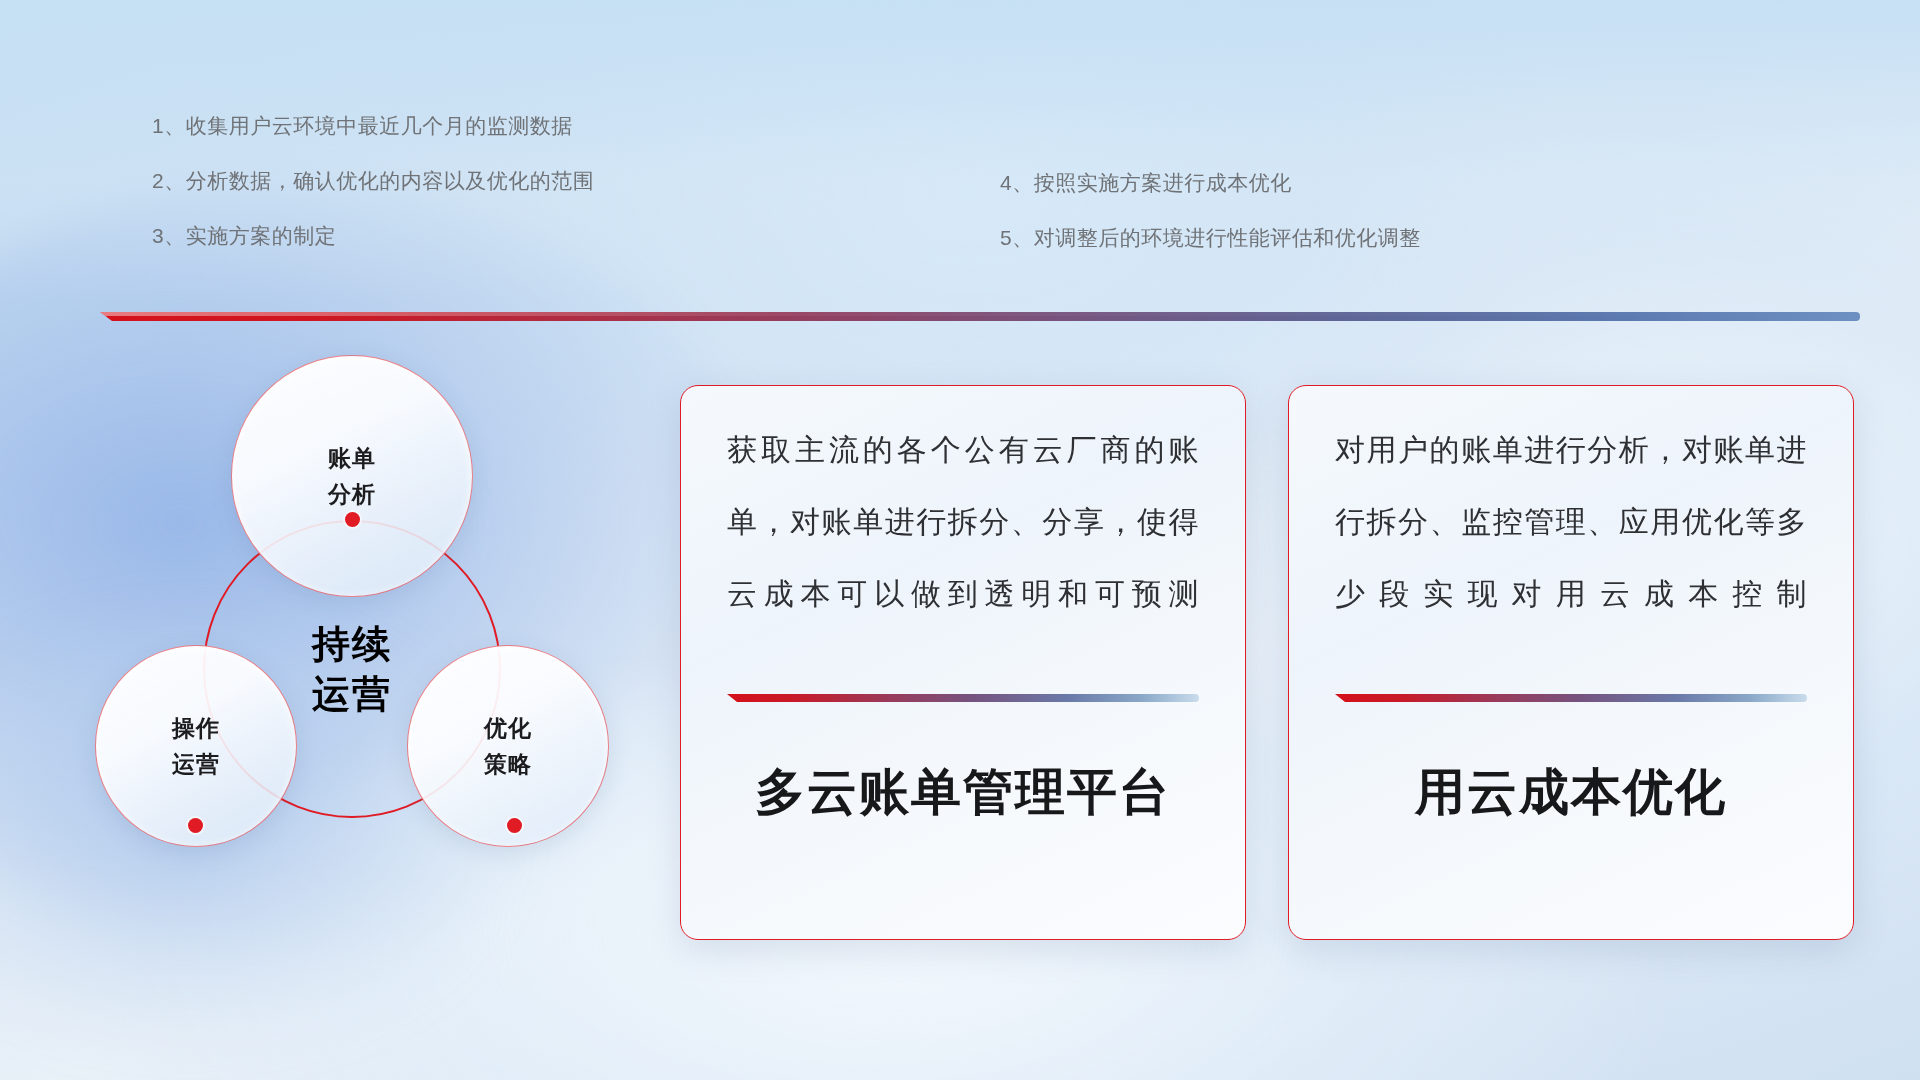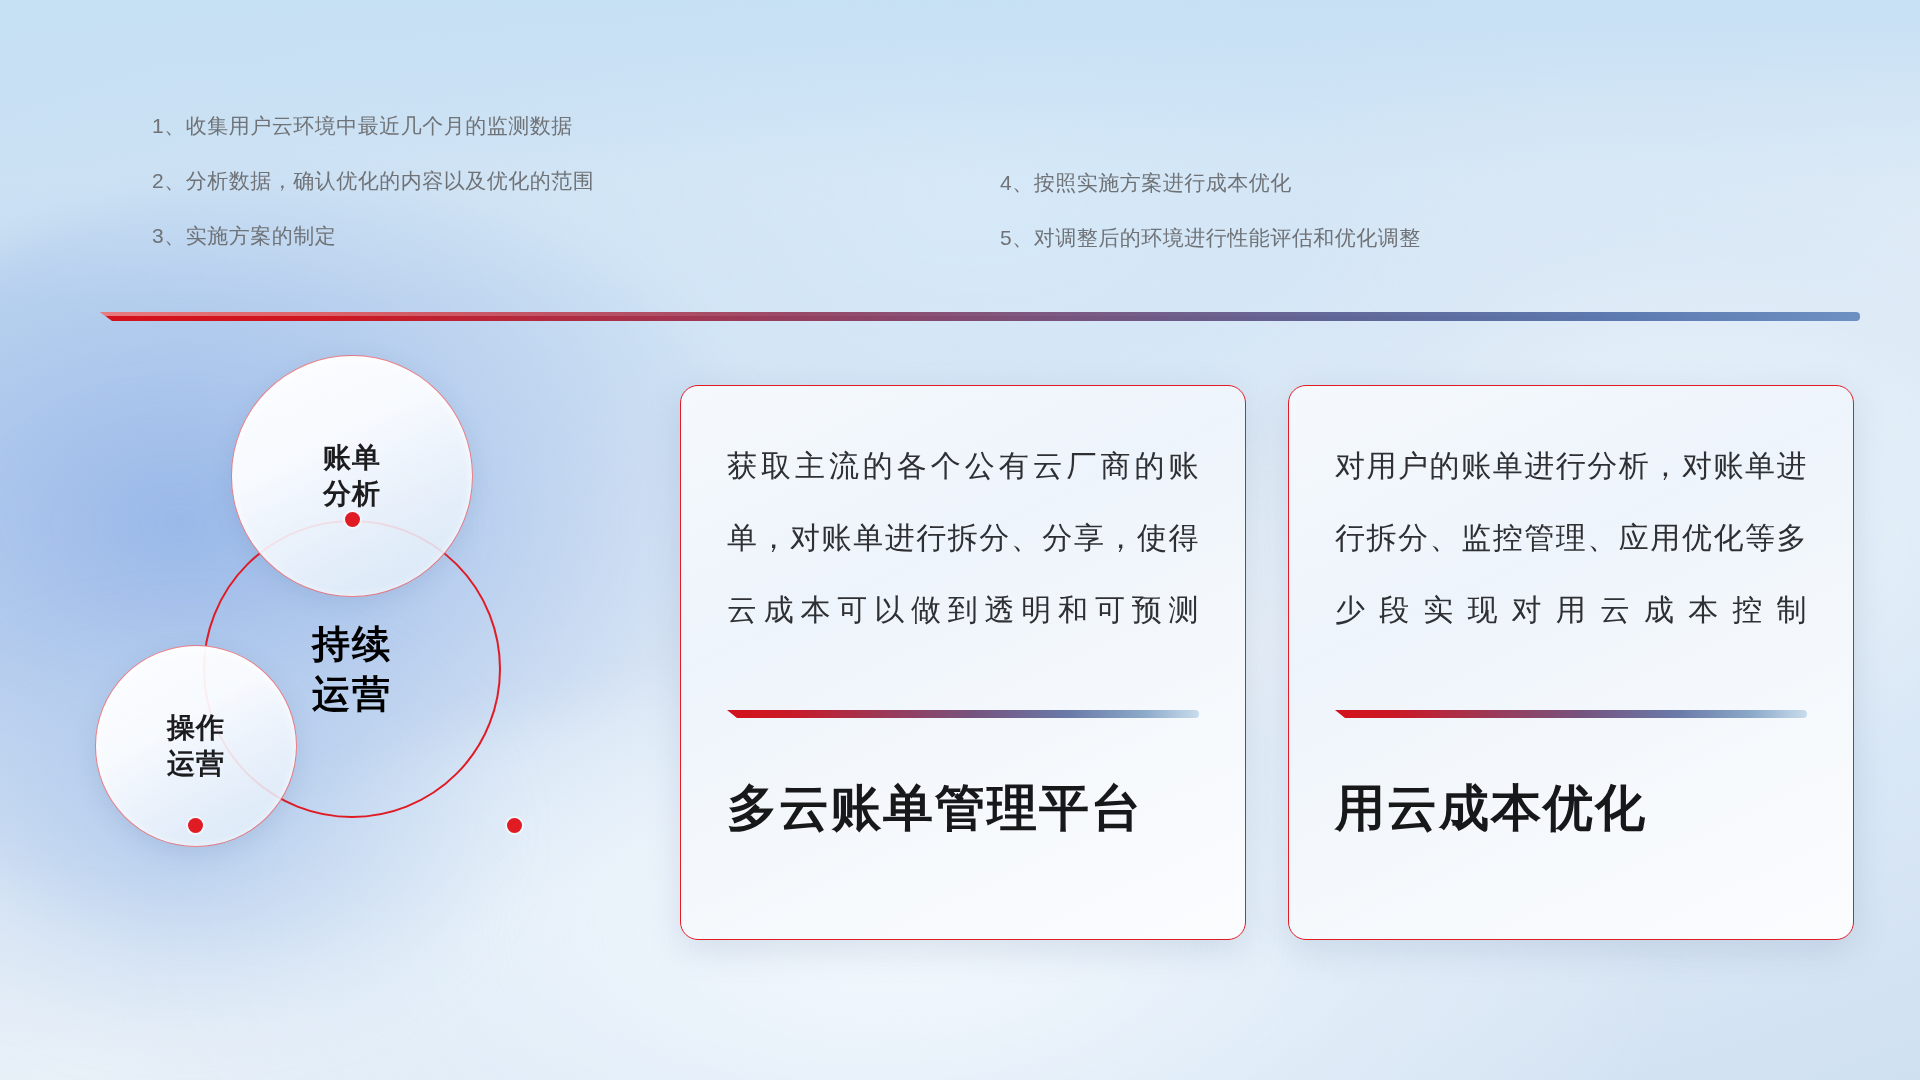--- a/index.html
+++ b/index.html
@@ -151,21 +151,21 @@
     flex-direction: column;
     align-items: center;
     justify-content: center;
     text-align: center;
     background:
       linear-gradient(150deg, rgba(255,255,255,0.97) 0%, rgba(252,253,255,0.93) 38%, rgba(234,242,251,0.88) 72%, rgba(221,234,248,0.86) 100%);
     border: 1.6px solid rgba(224,27,36,0.55);
     box-shadow: 0 6px 22px rgba(90,120,160,0.16), inset 0 2px 8px rgba(255,255,255,0.9);
   }
   .bubble-label {
-    font-size: 28px;
+    font-size: 23px;
     font-weight: 700;
     line-height: 36px;
     color: #1c1c1e;
     letter-spacing: 1px;
   }
   .bubble-top    { left: 136px; top: 0px;   width: 242px; height: 242px; }
   .bubble-left   { left: 0px;   top: 290px; width: 202px; height: 202px; }
   .bubble-right  { left: 312px; top: 290px; width: 202px; height: 202px; }
 
   .venn-center {
@@ -211,23 +211,24 @@
     background: linear-gradient(155deg, #f5f9fd 0%, #eef4fb 35%, #f4f8fc 62%, #fbfcfe 100%);
     box-shadow: 0 10px 34px rgba(86,116,156,0.18);
     overflow: hidden;
   }
   .card.card-1 { left: 680px; }
   .card.card-2 { left: 1288px; }
 
   .card-inner {
     position: absolute;
     inset: 0;
-    padding: 44px 46px 0 46px;
+    padding: 28px 46px 0 46px;
     display: flex;
     flex-direction: column;
+    align-items: center;
   }
   .card-body {
     font-size: 30px;
     line-height: 72px;
     color: #2e3033;
     letter-spacing: 0.5px;
     text-align: justify;
     text-align-last: justify;
     min-height: 250px;
   }
@@ -281,20 +282,24 @@
     <div class="bubble bubble-top">
       <div class="bubble-label">账单</div>
       <div class="bubble-label">分析</div>
     </div>
 
     <div class="bubble bubble-left">
       <div class="bubble-label">操作</div>
       <div class="bubble-label">运营</div>
     </div>
 
+    <div class="bubble bubble-right">
+      <div class="bubble-label">优化</div>
+      <div class="bubble-label">策略</div>
+    </div>
 
     <div class="venn-center">
       <div class="venn-center-text">持续</div>
       <div class="venn-center-text">运营</div>
     </div>
 
     <div class="node-dot top"></div>
     <div class="node-dot bl"></div>
     <div class="node-dot br"></div>
   </div>

